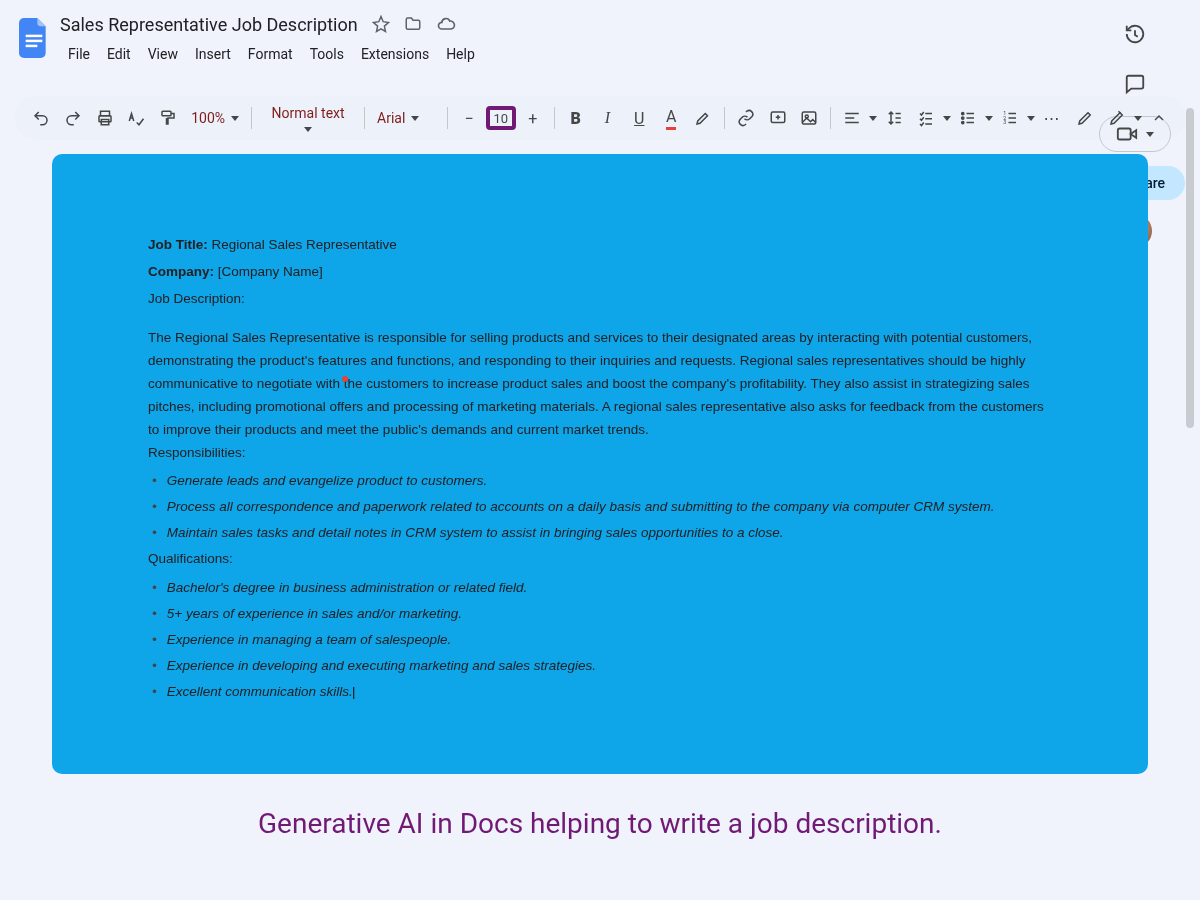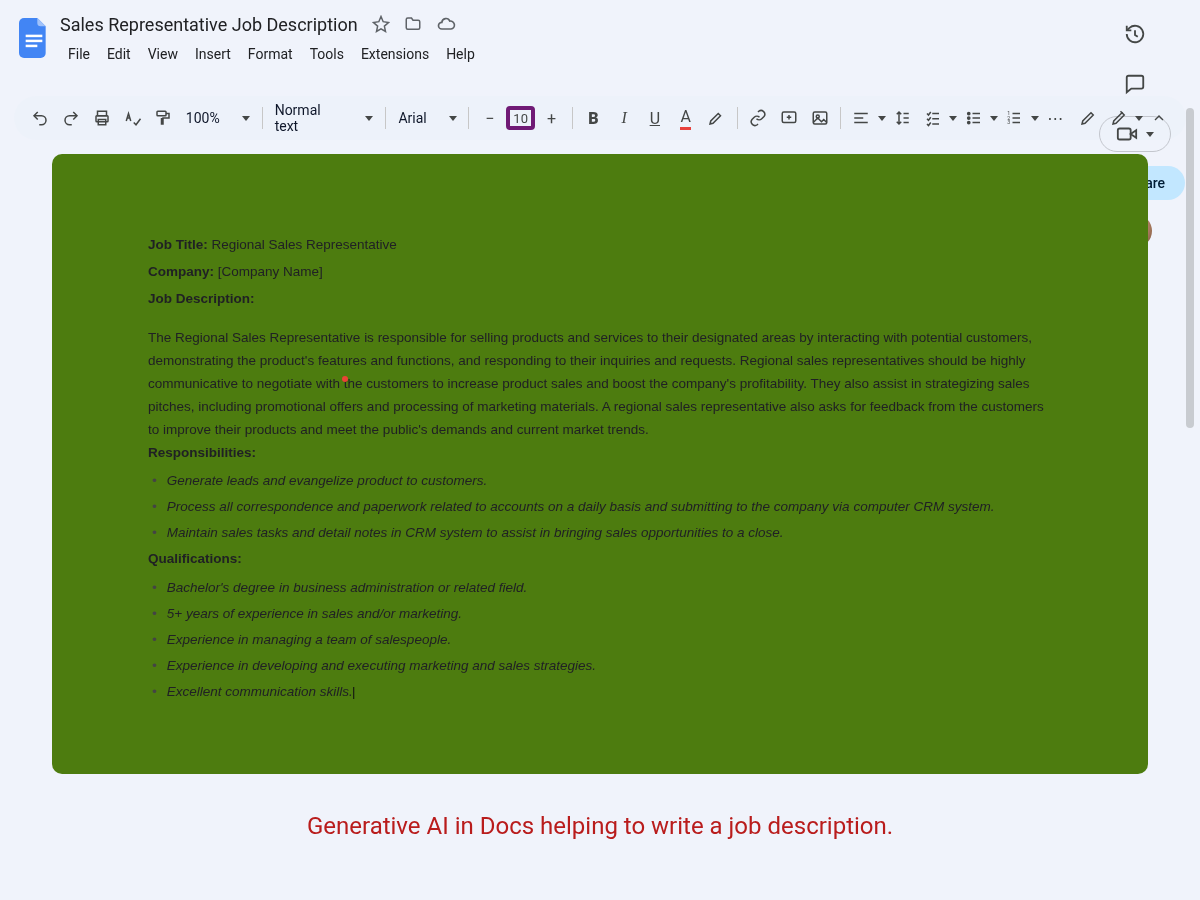--- a/index.html
+++ b/index.html
@@ -95,27 +95,27 @@
     display: flex;
     align-items: center;
     justify-content: center;
     border-radius: 4px;
     cursor: pointer;
     font-size: 16px;
   }
   .tb-sep { width: 1px; height: 22px; background: #c7c7c7; margin: 0 4px; }
   .tb-text {
     font-size: 14px;
-    color: #0f172a;
+    color: #7f1d1d;
     padding: 0 6px;
     display: flex;
     align-items: center;
-    gap: 22px;
-  }
-  .tb-wide { min-width: 100px; }
+    gap: 6px;
+  }
+  .tb-wide { min-width: 100px; flex-direction: column; }
   .font-size-box {
     width: 30px;
     height: 24px;
     border: 4px solid #701a75;
     border-radius: 4px;
     display: flex;
     align-items: center;
     justify-content: center;
     font-size: 13px;
   }
@@ -126,52 +126,52 @@
     border-top: 5px solid #444746;
   }
   .page-wrap {
     margin-top: 14px;
     display: flex;
     justify-content: center;
   }
   .page {
     width: 1096px;
     height: 620px;
-    background: #4d7c0f;
+    background: #0ea5e9;
     border-radius: 10px;
     padding: 80px 96px 40px 96px;
     font-family: Arial, sans-serif;
     color: #202124;
     font-size: 13.5px;
     line-height: 1.7;
     position: relative;
     overflow: hidden;
   }
   .kv { margin-bottom: 4px; }
   .kv b { font-weight: 700; }
-  .section-h { font-weight: 700; margin-bottom: 4px; }
+  .section-h { font-weight: 400; margin-bottom: 4px; }
   .para { margin-top: 16px; line-height:1.7; }
   .bullets { list-style: none; margin-top: 6px; font-style: italic; }
   .bullets li::before { content: "•"; color: #444; margin: 0 10px 0 4px; }
   .bullets li { margin: 3px 0; }
   .red-dot {
     position: absolute;
     width: 6px; height: 6px;
     background: #ea4335;
     border-radius: 50%;
     left: 290px; top: 222px;
   }
   .cursor::after { content: "|"; color: #111; margin-left: -1px; }
   .caption {
     position: absolute;
     bottom: 60px;
     width: 100%;
     text-align: center;
-    font-size: 24px;
-    color: #b91c1c;
+    font-size: 28px;
+    color: #701a75;
   }
   .scroll-track {
     position:absolute;
     right:4px; top:108px;
     width:10px; height:620px;
   }
   .scroll-thumb {
     position:absolute; top:0; width:8px; height:320px;
     background:#c8cbd0; border-radius:4px;
   }

